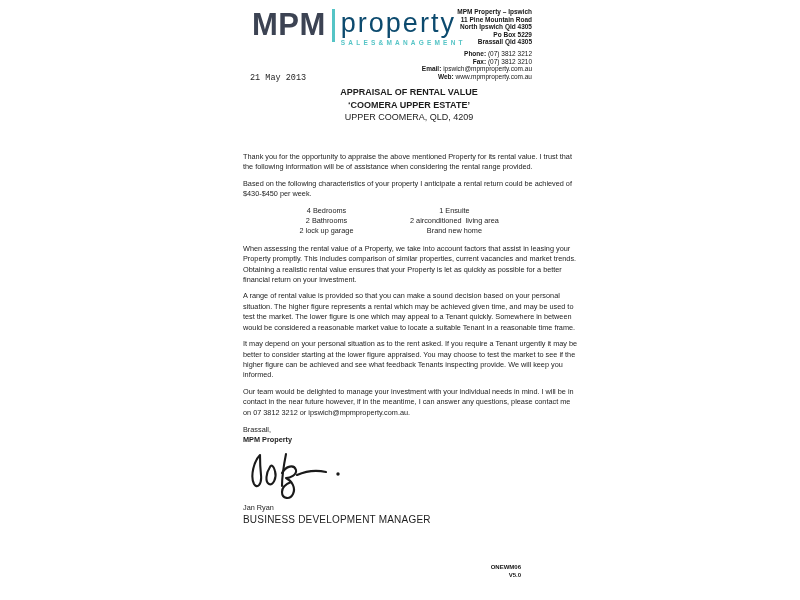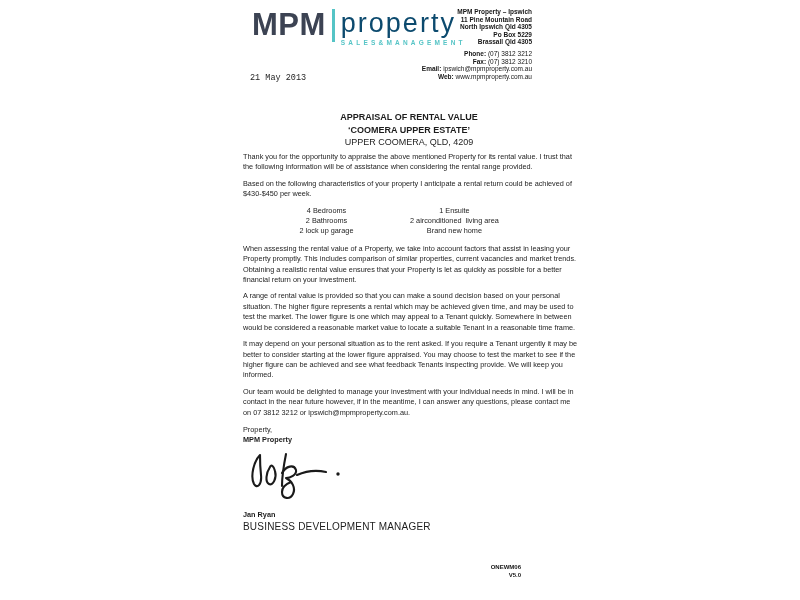--- a/index.html
+++ b/index.html
@@ -46,21 +46,21 @@
   .office-contacts { margin-top: 4px; }
   .contact-row { white-space: nowrap; }
   .contact-label { font-weight: 700; }
   .contact-value { font-weight: 400; }
 
   
   .date { position: absolute; left: 250px; top: 73px; font-size: 8.5px; font-family: Liberation Mono, monospace; }
 
   
   .title-block {
-    position: absolute; left: 243px; top: 111px; width: 332px;
+    position: absolute; left: 243px; top: 86px; width: 332px;
     text-align: center; font-size: 9px; line-height: 12.5px;
   }
   .title-bold { font-weight: 700; }
 
   
   .body {
     position: absolute; left: 243px; top: 152px; width: 337px;
     font-size: 7.3px; line-height: 10.4px; color: #1d1d1d;
   }
   .body p { margin: 0 0 6px 0; }
@@ -68,21 +68,21 @@
   .features { display: flex; margin: 1px 0 7px 0; text-align: center; }
   .features-col { display: flex; flex-direction: column; }
   .features-col.left { width: 167px; }
   .feature { line-height: 10.4px; white-space: pre-wrap; }
 
   .closing { margin-top: 7px; }
   .closing-company { font-weight: 700; }
 
   .signature { margin: 2px 0 0 2px; height: 52px; }
 
-  .signatory-name { font-weight: 700; font-size: 7.3px; margin-top: 7px; }
+  .signatory-name { font-weight: 400; font-size: 7.3px; margin-top: 0px; }
   .signatory-title { font-weight: 400; font-size: 10px; margin-top: 1px; letter-spacing: 0.2px; }
 
   
   .footer-code {
     position: absolute; right: 203px; top: 564px;
     text-align: right; font-size: 6px; font-weight: 700; line-height: 7.5px;
     color: #161616;
   }
 </style>
 </head>
@@ -149,21 +149,21 @@
         <span class="feature">Brand new home</span>
       </div>
     </div>
 
     <p>When assessing the rental value of a Property, we take into account factors that assist in leasing your Property promptly. This includes comparison of similar properties, current vacancies and market trends. Obtaining a realistic rental value ensures that your Property is let as quickly as possible for a better financial return on your investment.</p>
     <p>A range of rental value is provided so that you can make a sound decision based on your personal situation. The higher figure represents a rental which may be achieved given time, and may be used to test the market. The lower figure is one which may appeal to a Tenant quickly.  Somewhere in between would be considered a reasonable market value to locate a suitable Tenant in a reasonable time frame.</p>
     <p>It may depend on your personal situation as to the rent asked. If you require a Tenant urgently it may be better to consider starting at the lower figure appraised. You may choose to test the market to see if the higher figure can be achieved and see what feedback Tenants inspecting provide. We will keep you informed.</p>
     <p>Our team would be delighted to manage your investment with your individual needs in mind. I will be in contact in the near future however, if in the meantime, I can answer any questions, please contact me on 07 3812 3212 or ipswich@mpmproperty.com.au.</p>
 
     <div class="closing">
-      <div>Property,</div>
+      <div>Brassall,</div>
       <div class="closing-company">MPM Property</div>
     </div>
 
     
     <svg class="signature" width="120" height="52" viewBox="0 0 120 52">
       <g fill="none" stroke="#1a1a1a" stroke-width="2.1" stroke-linecap="round" stroke-linejoin="round">
         <path d="M15 7 C9 13 5 28 9 36 C12 41 17 37 16 27 C15 18 15 11 15 7"></path>
         <path d="M25 19 C21 25 20 34 24 36 C28 38 32 30 30 23 C29 18 26 16 25 19"></path>
         <path d="M41 6 C39 16 37 30 37 38"></path>
         <path d="M37 25 C41 18 49 16 51 22 C52 27 45 30 41 30 C47 33 51 40 48 46 C45 52 37 51 37 44 C37 39 41 36 46 34"></path>

